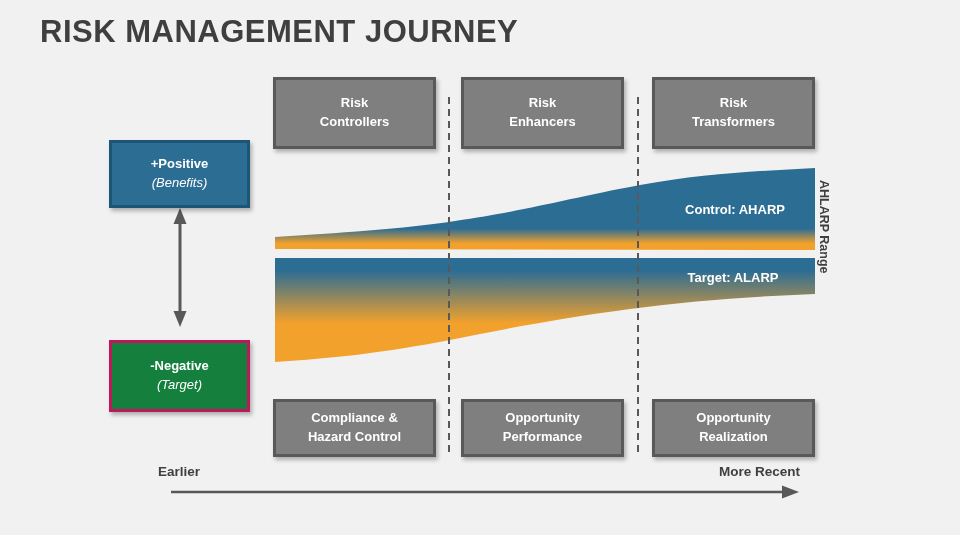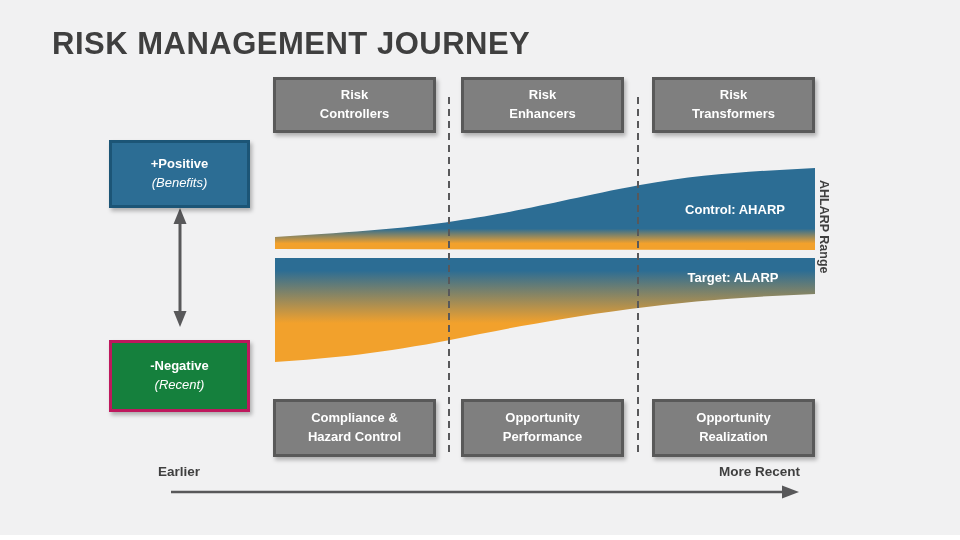--- a/index.html
+++ b/index.html
@@ -9,28 +9,28 @@
     background:#e9e9ea;
   }
   .slide{
     position:relative;width:960px;height:540px;
     background:#f1f1f2;overflow:hidden;
   }
   .bottom-strip{
     position:absolute;left:0;bottom:0;width:960px;height:5px;background:#ffffff;
   }
   .title{
-    position:absolute;left:40px;top:14px;margin:12px;
+    position:absolute;left:40px;top:14px;margin:0;
     font-size:31px;font-weight:bold;letter-spacing:.5px;
     color:#3f3f3f;white-space:nowrap;
   }
   .diagram-svg{position:absolute;left:0;top:0;width:960px;height:540px;}
 
   .stage-box{
-    position:absolute;width:163px;height:56px;
+    position:absolute;width:163px;height:72px;
     background:#7f7f7f;border:3px solid #595959;box-sizing:border-box;
     color:#ffffff;font-size:13px;font-weight:bold;line-height:1.45;
     display:flex;align-items:center;justify-content:center;text-align:center;
     white-space:pre-line;
     box-shadow:2px 3px 4px rgba(0,0,0,.28);
   }
   .stage-top{top:77px;}
   .stage-bottom{top:399px;height:58px;}
   .pos-x1{left:273px;} .pos-x2{left:461px;} .pos-x3{left:652px;}
 
@@ -126,21 +126,21 @@
 Enhancers</div>
   <div class="stage-box stage-top pos-x3">Risk
 Transformers</div>
 
   <div class="side-box positive-box">
     <span class="l1">+Positive</span>
     <span class="l2">(Benefits)</span>
   </div>
   <div class="side-box negative-box">
     <span class="l1">-Negative</span>
-    <span class="l2">(Recent)</span>
+    <span class="l2">(Target)</span>
   </div>
 
   <div class="target-label target-upper">Control: AHARP</div>
   <div class="target-label target-lower">Target: ALARP</div>
 
   <div class="range-label">AHLARP Range</div>
 
   <div class="stage-box stage-bottom pos-x1">Compliance &amp;
 Hazard Control</div>
   <div class="stage-box stage-bottom pos-x2">Opportunity

